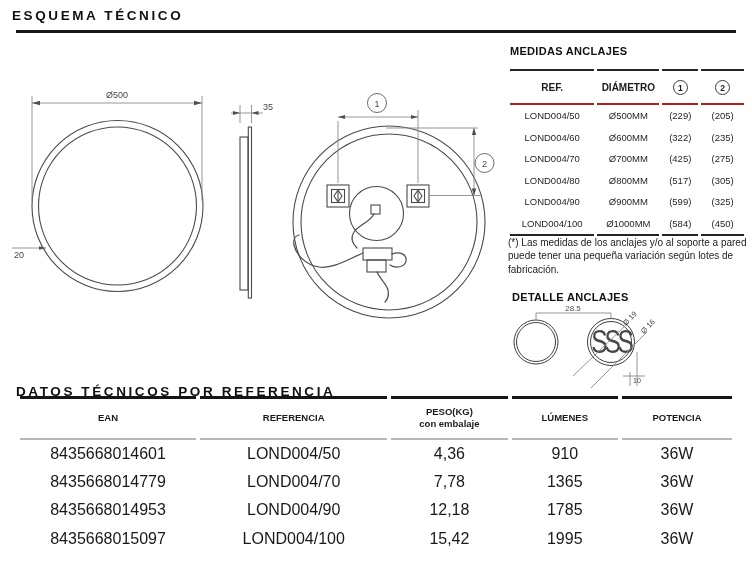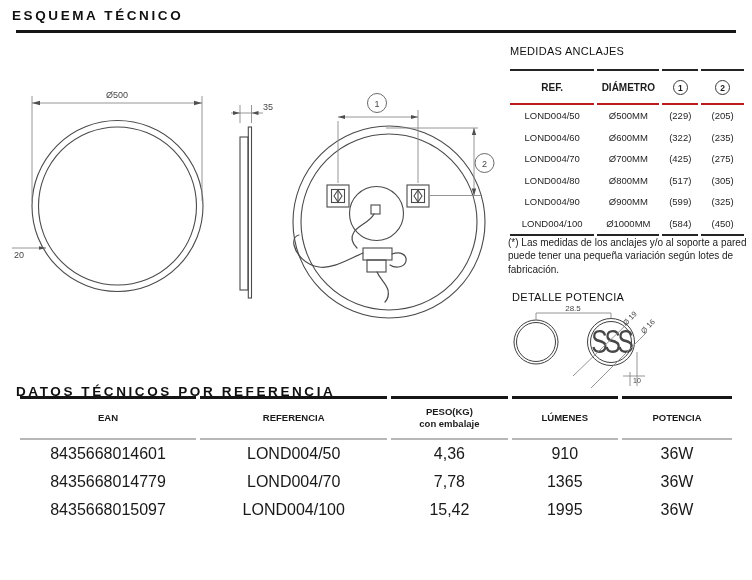--- a/index.html
+++ b/index.html
@@ -5,21 +5,21 @@
   *{margin:0;padding:0;box-sizing:border-box;}
   html,body{background:#ffffff;}
   body{width:752px;height:580px;position:relative;overflow:hidden;
        font-family:"Liberation Sans","DejaVu Sans",sans-serif;color:#1b1b1b;}
 
   .sec-title{position:absolute;font-weight:bold;font-size:13.5px;letter-spacing:2.6px;color:#101010;}
   #title1{left:12px;top:8px;}
   #rule1{position:absolute;left:16px;top:30px;width:720px;height:2.5px;background:#161616;}
   #title2{left:16px;top:372px;margin-top:12px;}
 
-  .sub-title{position:absolute;font-weight:normal;font-size:11px;letter-spacing:0.3px;color:#101010;}
+  .sub-title{position:absolute;font-weight:bold;font-size:11px;letter-spacing:0.3px;color:#101010;}
   #anchors-title{left:510px;top:45px;}
   #sensors-title{left:512px;top:291px;}
 
   #drawing-svg{position:absolute;left:0;top:82px;}
   #sensor-svg{position:absolute;left:495px;top:302px;}
 
   .note{position:absolute;left:508px;top:236px;width:240px;font-size:10px;line-height:1.33;color:#1c1c1c;}
 
   table{border-collapse:separate;border-spacing:3px 0;table-layout:fixed;}
   #anchors-table{position:absolute;left:507px;top:69px;width:240px;}
@@ -177,21 +177,21 @@
         <td>LOND004/100</td>
         <td>Ø1000MM</td>
         <td>(584)</td>
         <td>(450)</td>
       </tr>
     </tbody>
 </table>
 
 <p class="note">(*) Las medidas de los anclajes y/o al soporte a pared puede tener una pequeña variación según lotes de fabricación.</p>
 
-<div class="sub-title" id="sensors-title">DETALLE POTENCIA</div>
+<div class="sub-title" id="sensors-title">DETALLE ANCLAJES</div>
 
 <svg id="sensor-svg" width="257" height="92" viewBox="0 0 257 92">
   <g stroke="#3f3f3f" fill="none" stroke-width="1">
     <circle cx="41" cy="40" r="22"></circle>
     <circle cx="41" cy="40" r="19.5"></circle>
     <circle cx="116" cy="40" r="23.5"></circle>
     <circle cx="116" cy="40" r="20.5"></circle>
   </g>
   <text transform="translate(116,51) scale(0.82,1.08)" text-anchor="middle" font-size="30" letter-spacing="-4" fill="#2c2c2c">SSS</text>
   <g stroke="#8a8a8a" fill="none" stroke-width="0.9">
@@ -239,20 +239,27 @@
         <td>36W</td>
       </tr>
       <tr>
         <td>8435668014779</td>
         <td>LOND004/70</td>
         <td>7,78</td>
         <td>1365</td>
         <td>36W</td>
       </tr>
       <tr>
+        <td>8435668014953</td>
+        <td>LOND004/90</td>
+        <td>12,18</td>
+        <td>1785</td>
+        <td>36W</td>
+      </tr>
+      <tr>
         <td>8435668015097</td>
         <td>LOND004/100</td>
         <td>15,42</td>
         <td>1995</td>
         <td>36W</td>
       </tr>
     </tbody>
 </table>
 
 </body></html>

